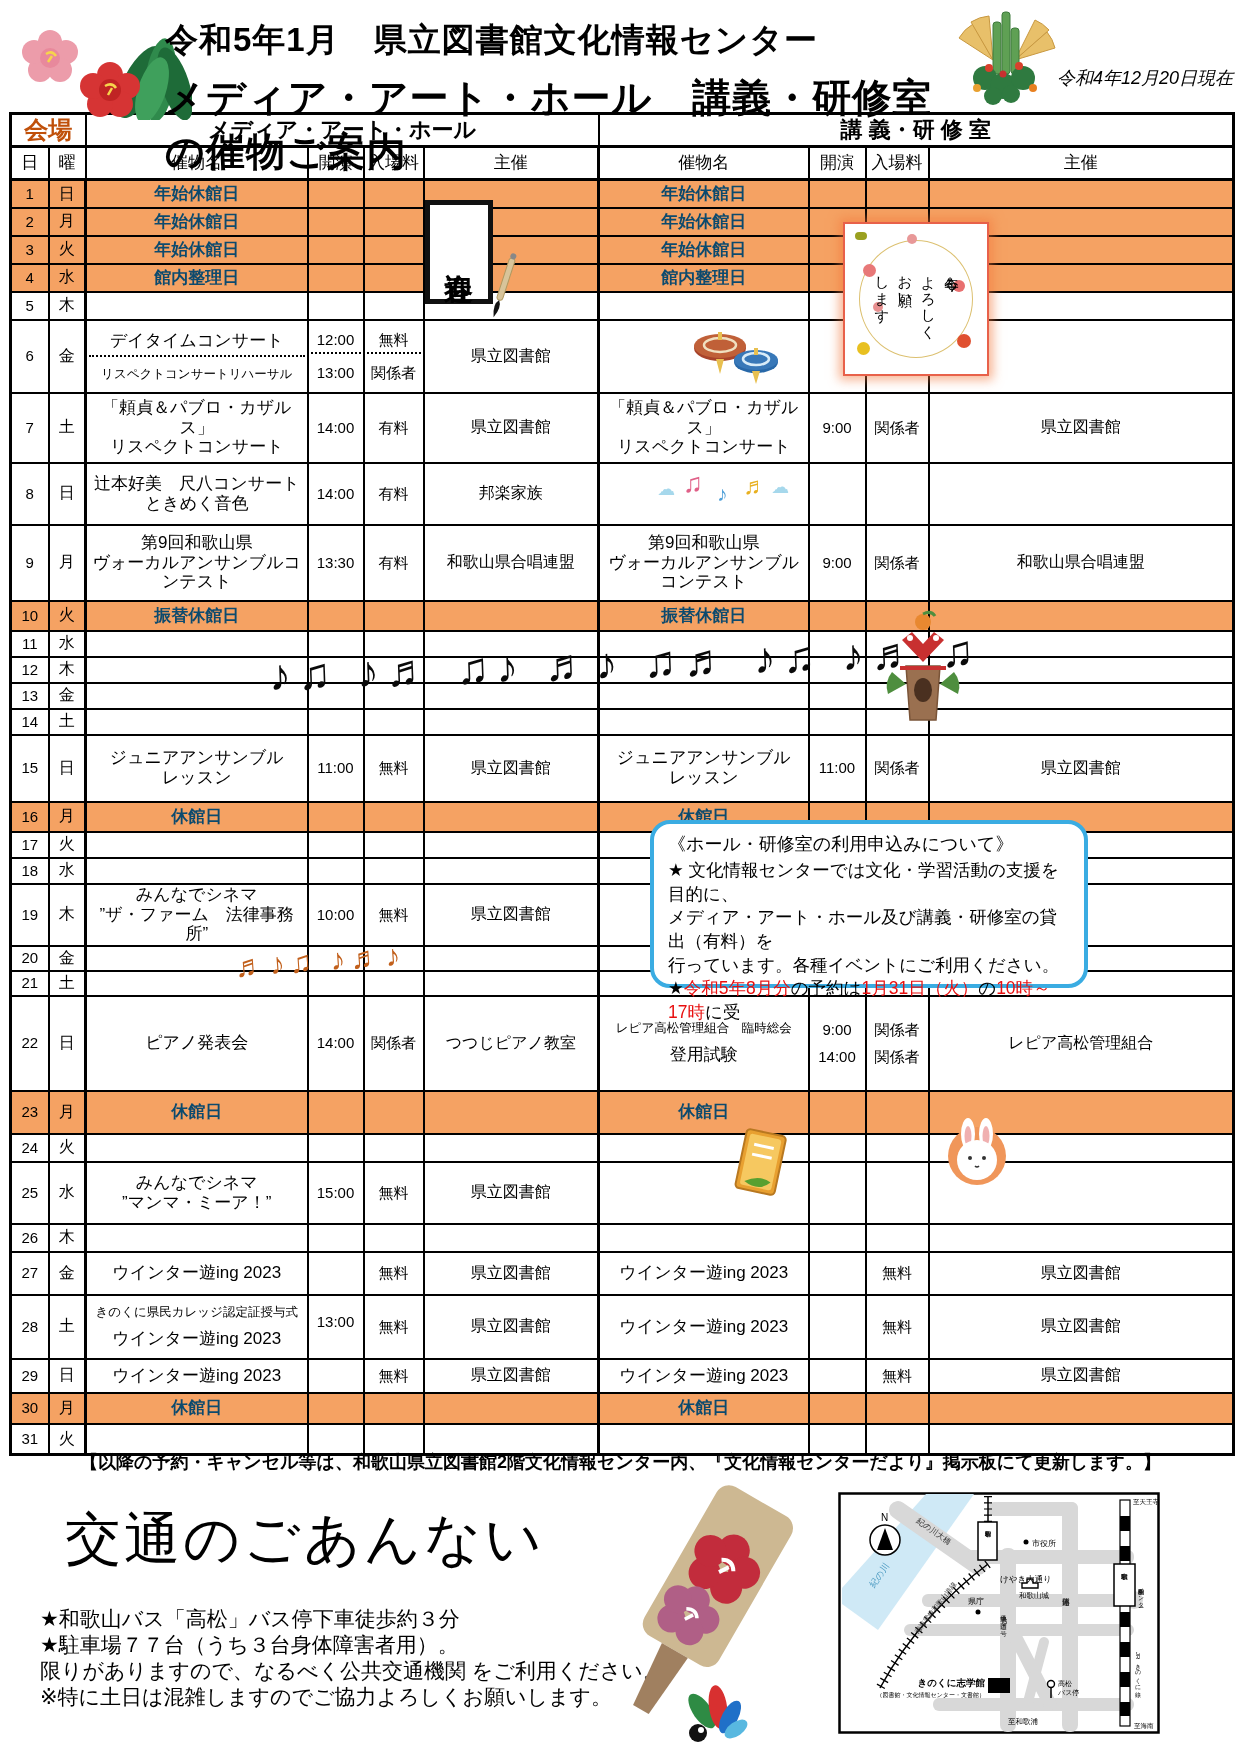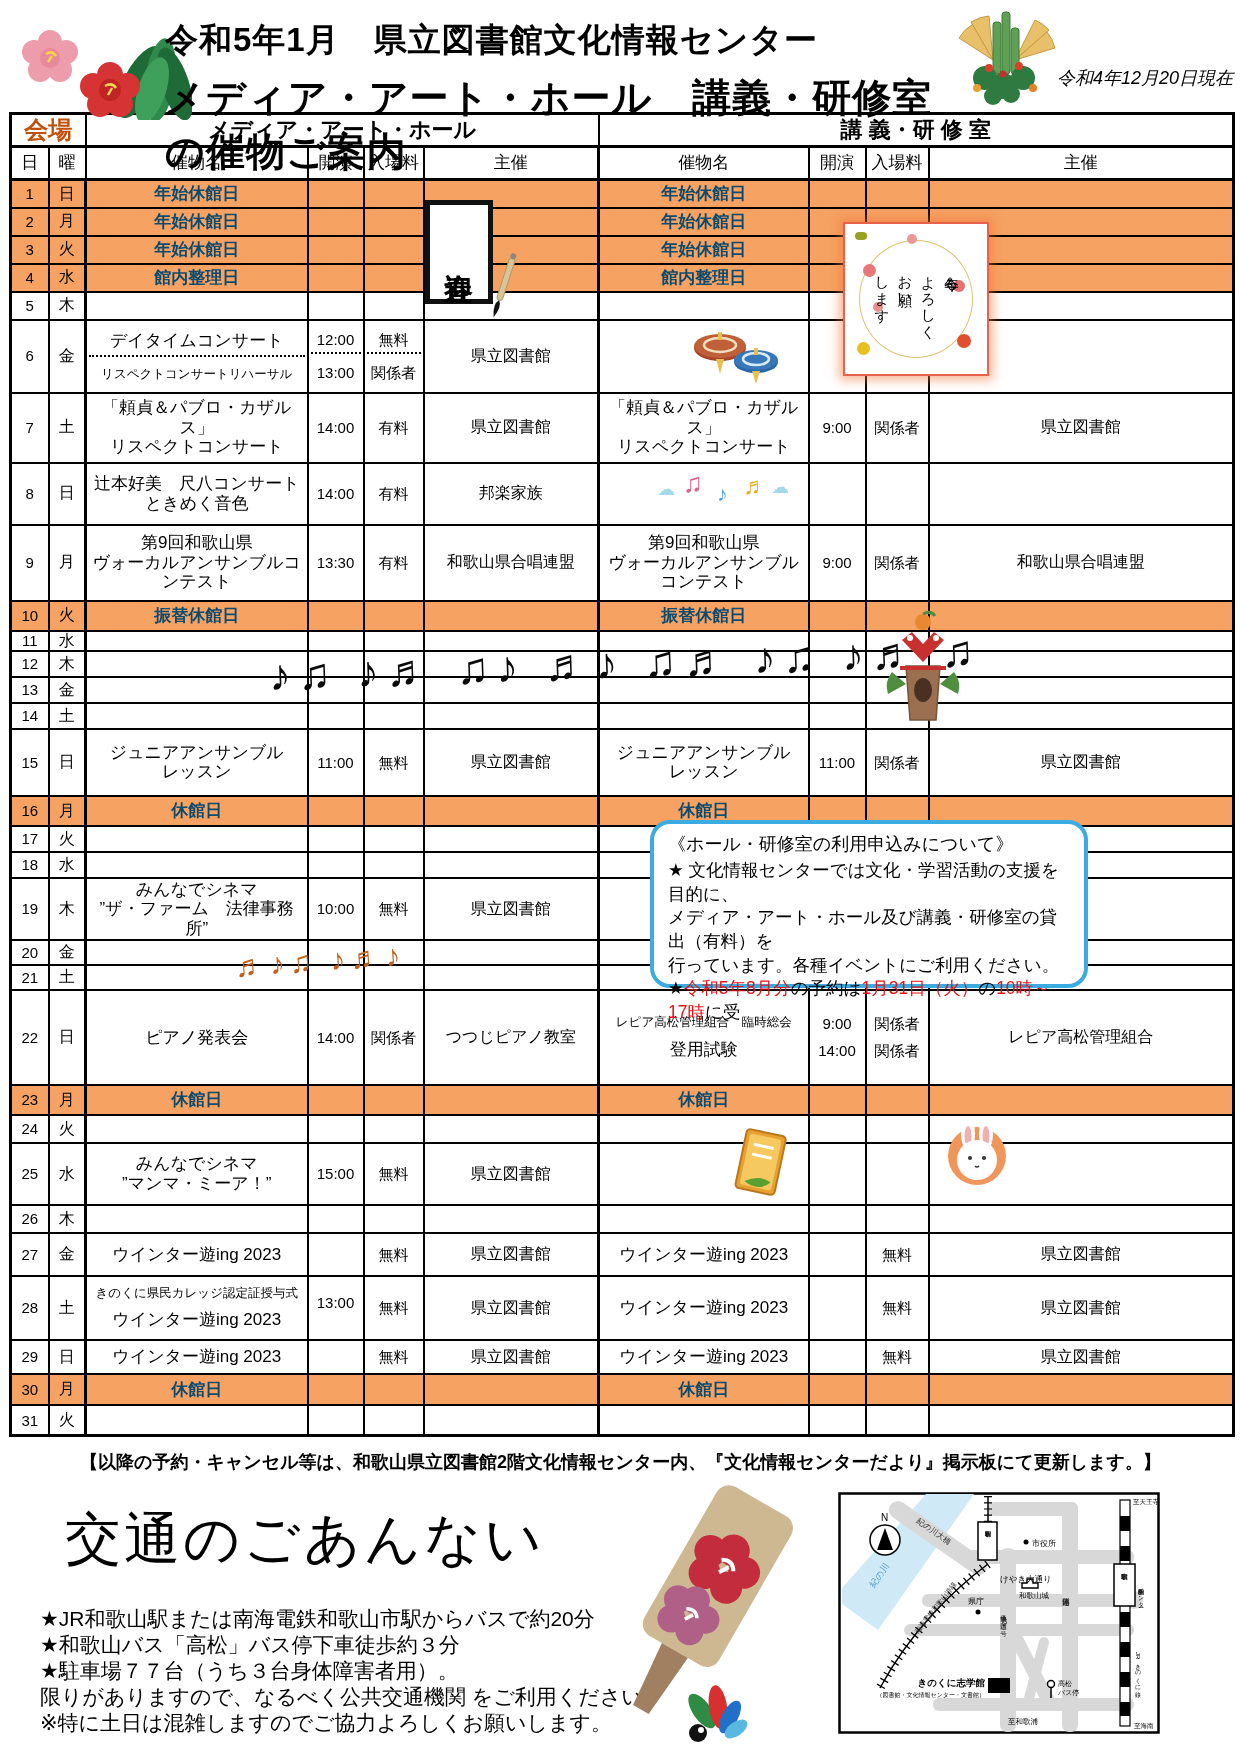--- a/index.html
+++ b/index.html
@@ -362,21 +362,21 @@
           <td class="c-t"></td>
           <td class="c-f"></td>
           <td class="c-o"></td>
           <td class="c-ev rev">
             <div>振替休館日</div>
           </td>
           <td class="c-t"></td>
           <td class="c-f"></td>
           <td class="c-o"></td>
         </tr>
-        <tr style="height: 20px;">
+        <tr style="height: 26px;">
           <td class="c-day">11</td>
           <td class="c-wd">水</td>
           <td class="c-ev"></td>
           <td class="c-t"></td>
           <td class="c-f"></td>
           <td class="c-o"></td>
           <td class="c-ev rev"></td>
           <td class="c-t"></td>
           <td class="c-f"></td>
           <td class="c-o"></td>
@@ -556,21 +556,21 @@
             <div>14:00</div>
           </td>
           <td class="c-f">
             <div>関係者</div>
             <div>関係者</div>
           </td>
           <td class="c-o">
             <div>レピア高松管理組合</div>
           </td>
         </tr>
-        <tr class="holiday" style="height: 30px; padding-left: 20px;">
+        <tr class="holiday" style="height: 43px; padding-left: 20px;">
           <td class="c-day">23</td>
           <td class="c-wd">月</td>
           <td class="c-ev">
             <div>休館日</div>
           </td>
           <td class="c-t"></td>
           <td class="c-f"></td>
           <td class="c-o"></td>
           <td class="c-ev rev">
             <div>休館日</div>
@@ -820,21 +820,20 @@
       <ellipse cx="40" cy="18" rx="3.5" ry="10" fill="#F0B0B0"></ellipse>
     <circle cx="31" cy="42" r="20" fill="#fff"></circle>
     <circle cx="24" cy="40" r="2" fill="#333"></circle>
       <circle cx="38" cy="40" r="2" fill="#333"></circle>
     <path d="M29 48 q2 2 4 0" stroke="#333" stroke-width="1.6" fill="none"></path>
   </svg>
 
   <div class="footnote">【以降の予約・キャンセル等は、和歌山県立図書館2階文化情報センター内、『文化情報センターだより』掲示板にて更新します。】</div>
   <div class="acc-title">交通のごあんない</div>
   <div class="acc-lines">
-    <div>★JR和歌山駅または南海電鉄和歌山市駅からバスで約20分</div>
     <div>★和歌山バス「高松」バス停下車徒歩約３分</div>
     <div>★駐車場７７台（うち３台身体障害者用）。</div>
     <div>限りがありますので、なるべく公共交通機関 をご利用ください。</div>
     <div>※特に土日は混雑しますのでご協力よろしくお願いします。</div>
   </div>
 
   <svg class="hagoita" width="215" height="275" viewBox="0 0 215 275">
     <g transform="rotate(30 110 130)">
       <rect x="68" y="10" width="86" height="172" rx="14" fill="#CDB892"></rect>
       <path d="M96 182 L126 182 L120 250 L102 250 Z" fill="#A08060"></path>

